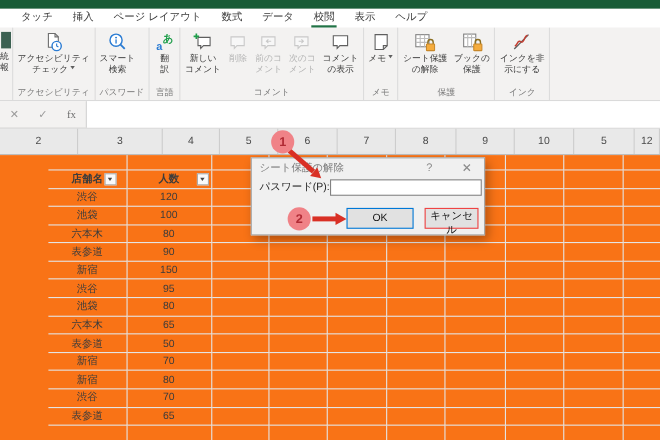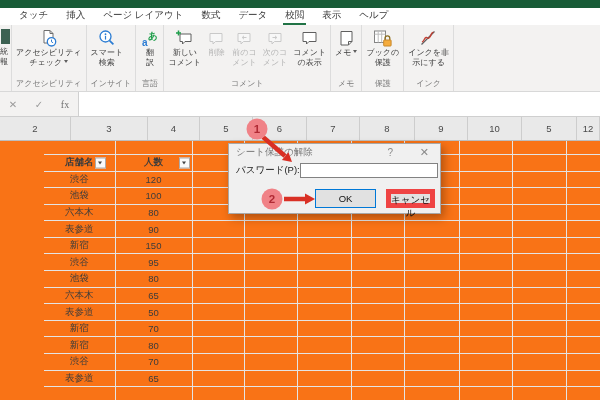--- a/index.html
+++ b/index.html
@@ -56,21 +56,21 @@
   .dialog{position:absolute;left:228px;top:143px;width:213px;height:71px;background:#f0f0f0;border:1px solid #a8a8a8;
        box-shadow:3px 4px 9px rgba(0,0,0,.3);box-sizing:border-box;z-index:20;}
   .dtitlebar{height:17px;display:flex;align-items:center;padding-left:7px;}
   .dtitle{font-size:9.5px;color:#787878;}
   .dhelp{position:absolute;top:3px;right:47px;color:#8a8a8a;font-size:10px;cursor:pointer;}
   .dclose{position:absolute;top:2px;right:11px;color:#8a8a8a;font-size:11px;cursor:pointer;}
   .drow{display:flex;align-items:center;padding:2px 6px 0 7px;}
   .drow label{font-size:9.5px;color:#1a1a1a;width:64px;flex:none;}
   .drow input{flex:1;height:15px;border:1px solid #828282;background:#fff;font-size:10px;padding:0 2px;box-sizing:border-box;outline:none;font-family:inherit;}
   .dbtns{position:absolute;right:5px;bottom:5px;display:flex;gap:10px;}
-  .dbtns button{font-family:inherit;font-size:9.5px;background:#e1e1e1;border:5px solid #ef4444;height:19px;color:#111;cursor:pointer;padding:0;}
+  .dbtns button{font-family:inherit;font-size:9.5px;background:#e1e1e1;border:1px solid #ef4444;height:19px;color:#111;cursor:pointer;padding:0;}
   button.ok{width:61px;border:1.5px solid #0078d7;}
   button.cancel{width:49px;}
 
   
   .annot{position:absolute;top:0;left:0;z-index:30;pointer-events:none;}
   .ann-num{font-family:"Liberation Sans",sans-serif;font-size:11.5px;font-weight:bold;}
 </style>
 </head>
 <body>
 
@@ -119,21 +119,21 @@
               <circle cx="8.5" cy="7.5" r="5.5" fill="#fff" stroke="#2b7cd3" stroke-width="1.3"></circle>
               <circle cx="8.5" cy="5.2" r="0.9" fill="#2b7cd3"></circle>
               <rect x="7.9" y="6.8" width="1.2" height="3.8" fill="#2b7cd3"></rect>
               <line x1="12.6" y1="11.6" x2="16.4" y2="15.4" stroke="#2b7cd3" stroke-width="1.7"></line>
             </svg>
           </div>
           <div class="rtext">スマート
 検索</div>
         </div>
       </div>
-      <div class="rglab">インサイト</div>
+      <div class="rglab">パスワード</div>
     </div>
     <div class="rgroup">
       <div class="rbtns">
         <div class="rbtn">
           <div class="ricon">
             <svg width="19" height="19">
               <text x="8" y="9.5" font-size="9.5" font-weight="bold" fill="#1e9e4a">あ</text>
               <text x="2" y="16.5" font-size="10" font-weight="bold" fill="#2b7cd3">a</text>
             </svg>
           </div>
@@ -204,20 +204,32 @@
               <path d="M11.5 16v-3.5H15" fill="none" stroke="#5f5f5f"></path>
             </svg>
           </div>
           <div class="rtext">メモ<span class="ddtri"></span></div>
         </div>
       </div>
       <div class="rglab">メモ</div>
     </div>
     <div class="rgroup">
       <div class="rbtns">
+        <div class="rbtn">
+          <div class="ricon">
+            <svg width="19" height="19">
+              <rect x="1" y="2.5" width="12" height="11" fill="#fff" stroke="#848484"></rect>
+              <path d="M1 6h12M1 9.5h12M5 2.5v11M9 2.5v11" stroke="#bdbdbd" fill="none"></path>
+              <path d="M12 11.2v-1.9a2.4 2.4 0 0 1 4.8 0v1.9" fill="none" stroke="#8a6d1f" stroke-width="1.3"></path>
+              <rect x="10.7" y="11" width="7.4" height="6" rx="0.6" fill="#f5ac3d" stroke="#c8882a"></rect>
+            </svg>
+          </div>
+          <div class="rtext">シート保護
+の解除</div>
+        </div>
         <div class="rbtn">
           <div class="ricon">
             <svg width="19" height="19">
               <rect x="1.5" y="2" width="11" height="11.5" fill="#fff" stroke="#848484"></rect>
               <path d="M1.5 5.2h11M5.2 2v11.5M8.7 2v11.5" stroke="#bdbdbd" fill="none"></path>
               <path d="M12 11.2v-1.9a2.4 2.4 0 0 1 4.8 0v1.9" fill="none" stroke="#8a6d1f" stroke-width="1.3"></path>
               <rect x="10.7" y="11" width="7.4" height="6" rx="0.6" fill="#f5ac3d" stroke="#c8882a"></rect>
             </svg>
           </div>
           <div class="rtext">ブックの

